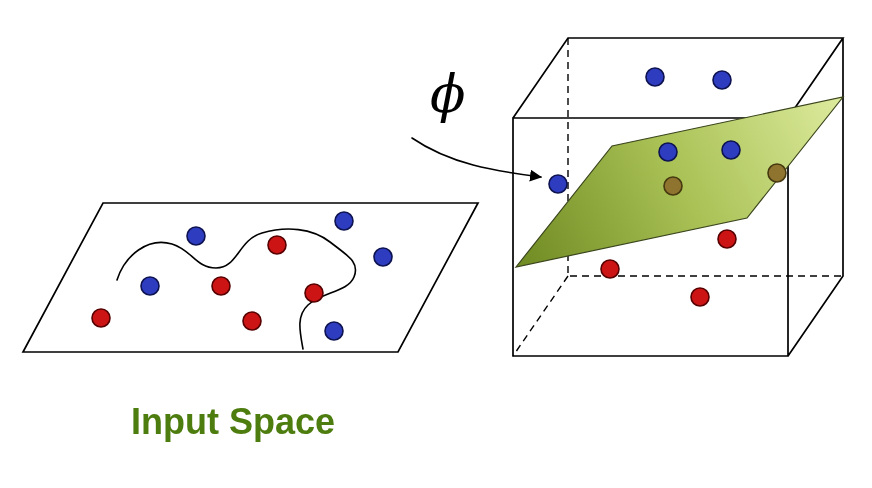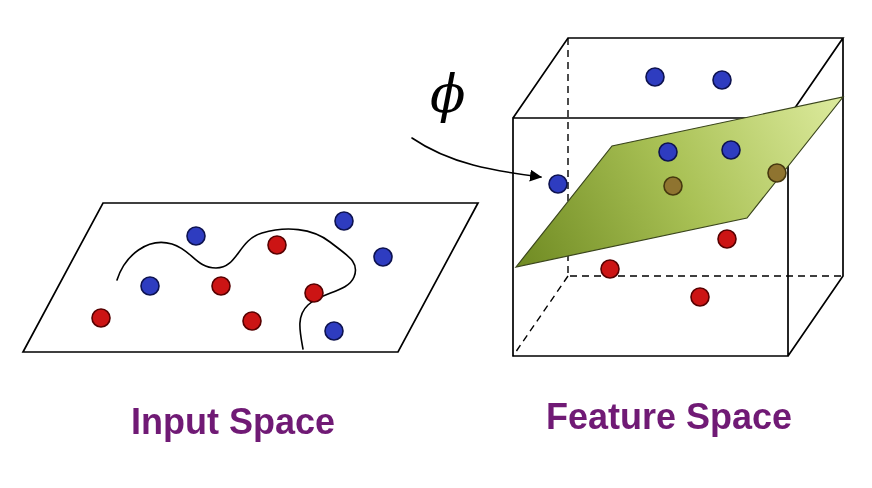--- a/index.html
+++ b/index.html
@@ -8,21 +8,21 @@
     width:872px;height:488px;
     background:#ffffff;
     overflow:hidden;
     font-family:"Liberation Sans",sans-serif;
   }
   .stage svg{position:absolute;left:0;top:0;}
   .space-label{
     position:absolute;
     font-weight:bold;
     font-size:36px;
-    color:#701a75;
+    color:#4d7c0f;
     text-align:center;
     white-space:nowrap;
   }
   .label-input{left:108px;top:401px;width:250px;}
   .label-feature{left:518px;top:396px;width:302px;}
   .phi-label{
     position:absolute;
     left:430px;top:66px;
     font-family:"DejaVu Serif",serif;
     font-style:italic;
@@ -98,15 +98,14 @@
         <circle cx="722" cy="80" r="9" fill="#2e3cc0" stroke="#0d1250" stroke-width="1.6"></circle>
         <circle cx="668" cy="152" r="9" fill="#2e3cc0" stroke="#0d1250" stroke-width="1.6"></circle>
         <circle cx="731" cy="150" r="9" fill="#2e3cc0" stroke="#0d1250" stroke-width="1.6"></circle>
       </g>
   </svg>
 
   <div class="phi-label">ϕ</div>
 
   <div class="space-label label-input">Input Space</div>
 
-  <div class="space-label label-feature">Feature Space</div>
 
 </div>
 
 </body></html>

